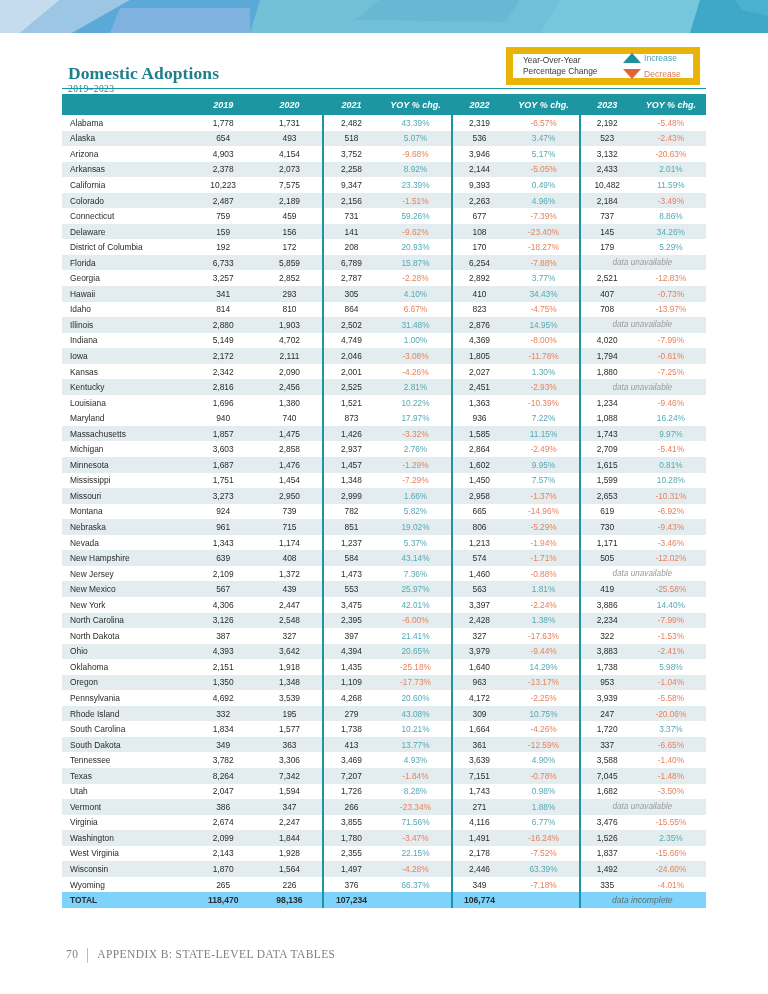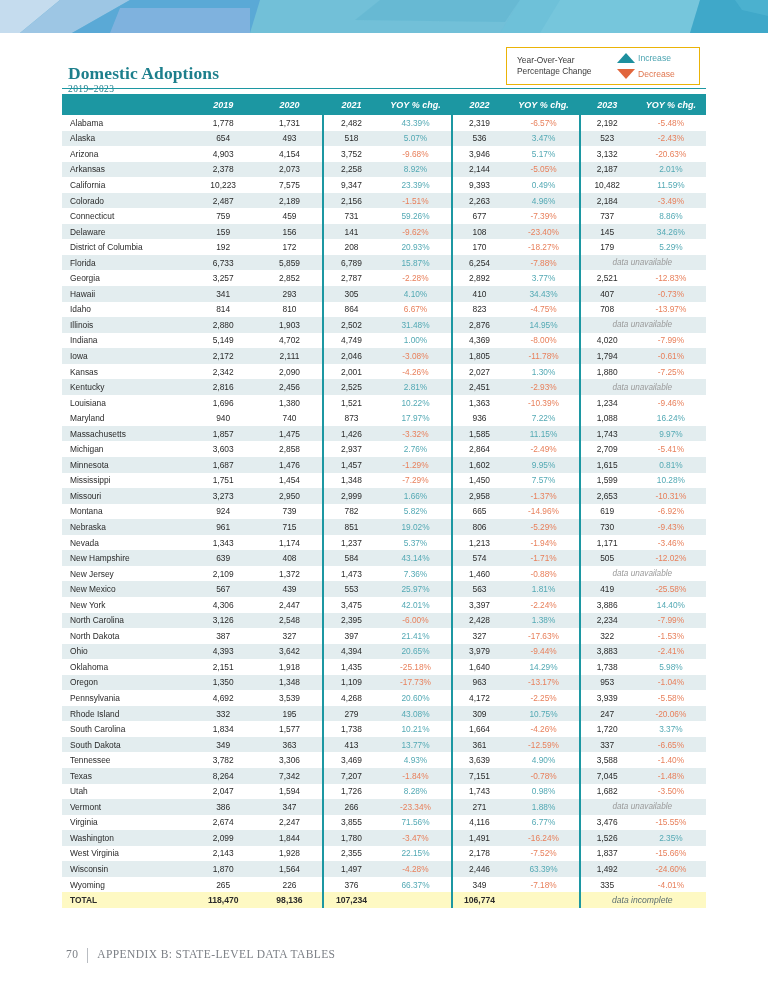--- a/index.html
+++ b/index.html
@@ -25,21 +25,21 @@
     letter-spacing:.1px;line-height:1.05;margin-top:12px;
   }
   .subtitle{
     font-family:"Liberation Serif", serif;
     font-size:9.5px;color:#1d7f8c;margin-top:2px;letter-spacing:.4px;
   }
 
   
   .legend{
     position:absolute;left:506px;top:47px;width:194px;height:38px;
-    border:1px solid #eab308;background:#ffffff;
+    border:7px solid #eab308;background:#ffffff;
     display:flex;align-items:center;box-sizing:border-box;
   }
   .legend-label{
     font-size:8.4px;color:#3a3a3a;line-height:1.35;
     padding-left:10px;width:96px;
   }
   .legend-rows{display:flex;flex-direction:column;gap:3px;padding-left:4px;}
   .legend-row{display:flex;align-items:center;gap:3px;height:13px;}
   .tri-up{
     width:0;height:0;border-left:9px solid transparent;border-right:9px solid transparent;
@@ -81,21 +81,21 @@
   td.inc{color:#53a9b4;}
   td.dec{color:#e8805c;}
   td.na{
     text-align:center;color:#9a9a9a;font-style:italic;font-size:8.2px;
   }
   
   td.sep, th.sep{box-shadow:inset 2px 0 0 0 #1c97a2;}
   thead th.sep{box-shadow:none;}
   
   tr.total td{
-    background:#fef9c3;font-weight:bold;color:#2b2b2b;
+    background:#7dd3fc;font-weight:bold;color:#2b2b2b;
     height:17px;font-size:8.6px;
   }
   tr.total td.na{font-weight:normal;color:#5c6f72;font-style:italic;}
   tbody tr.last td{border-bottom:0;}
   .hrule{
     position:absolute;left:62px;top:88px;width:644px;height:1.4px;background:#1c97a2;
   }
 
   
   .footer{
@@ -212,21 +212,21 @@
           <td class="pct dec">-20.63%</td>
         </tr>
         <tr class="even">
           <td class="state">Arkansas</td>
           <td class="num">2,378</td>
           <td class="num">2,073</td>
           <td class="num sep">2,258</td>
           <td class="pct inc">8.92%</td>
           <td class="num sep">2,144</td>
           <td class="pct dec">-5.05%</td>
-          <td class="num sep">2,187</td>
+          <td class="num sep">2,433</td>
           <td class="pct inc">2.01%</td>
         </tr>
         <tr class="odd">
           <td class="state">California</td>
           <td class="num">10,223</td>
           <td class="num">7,575</td>
           <td class="num sep">9,347</td>
           <td class="pct inc">23.39%</td>
           <td class="num sep">9,393</td>
           <td class="pct inc">0.49%</td>

